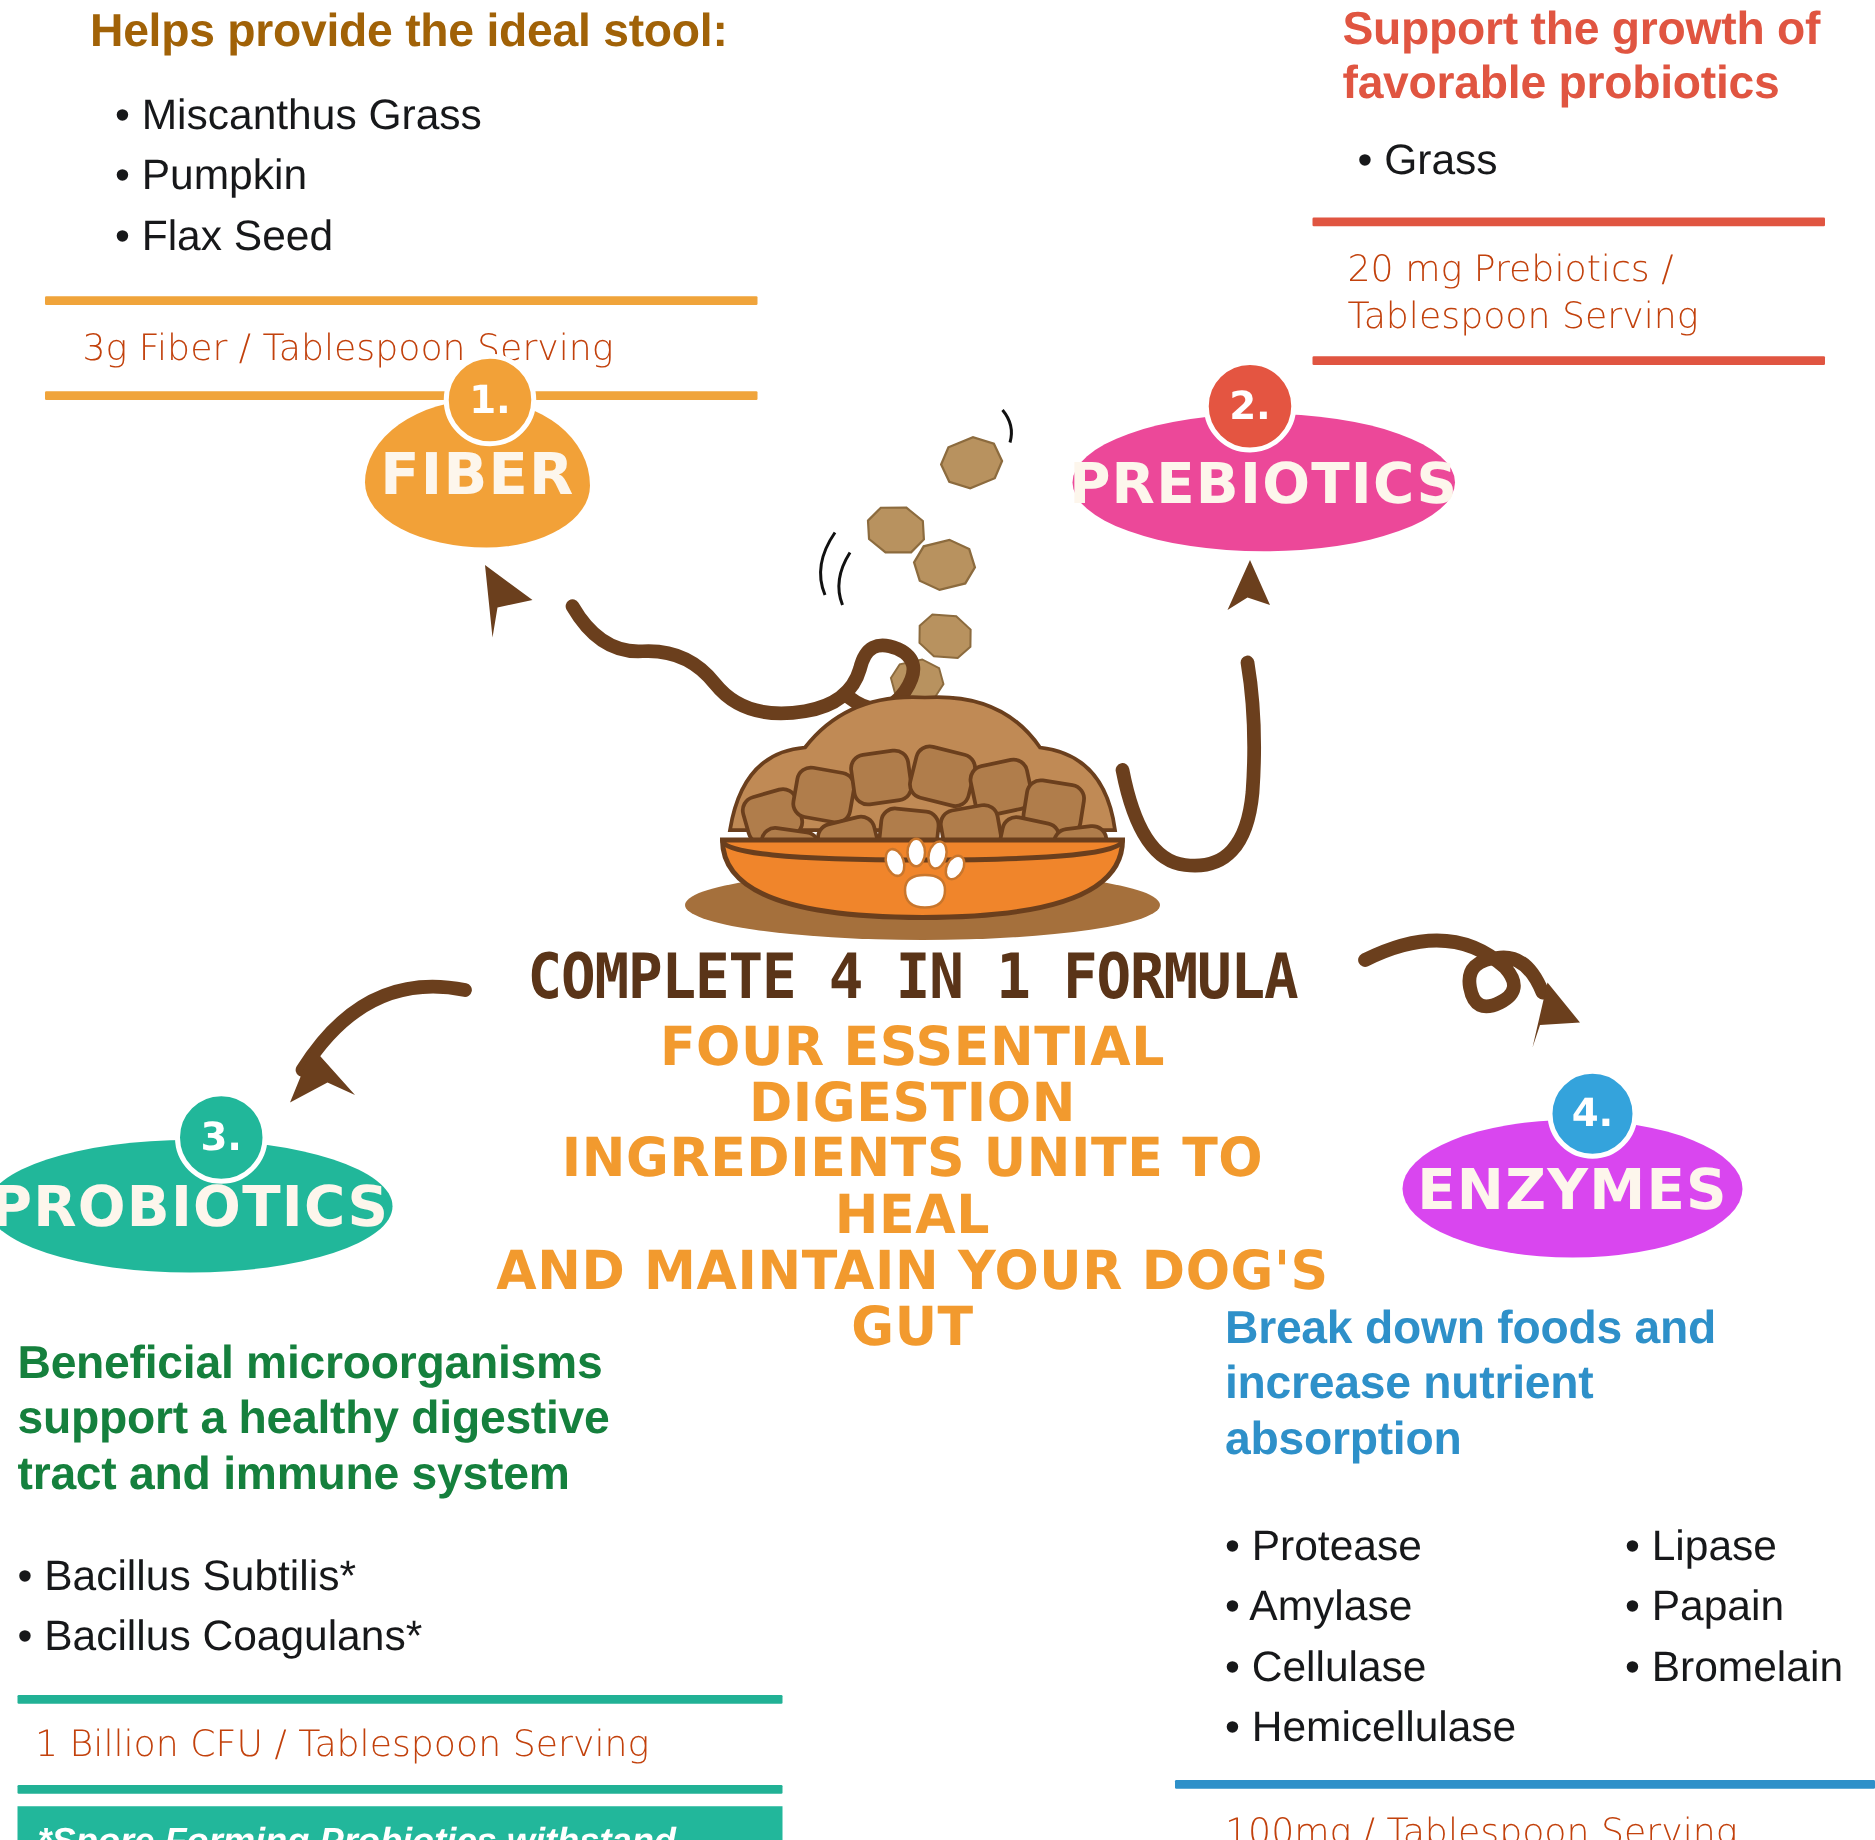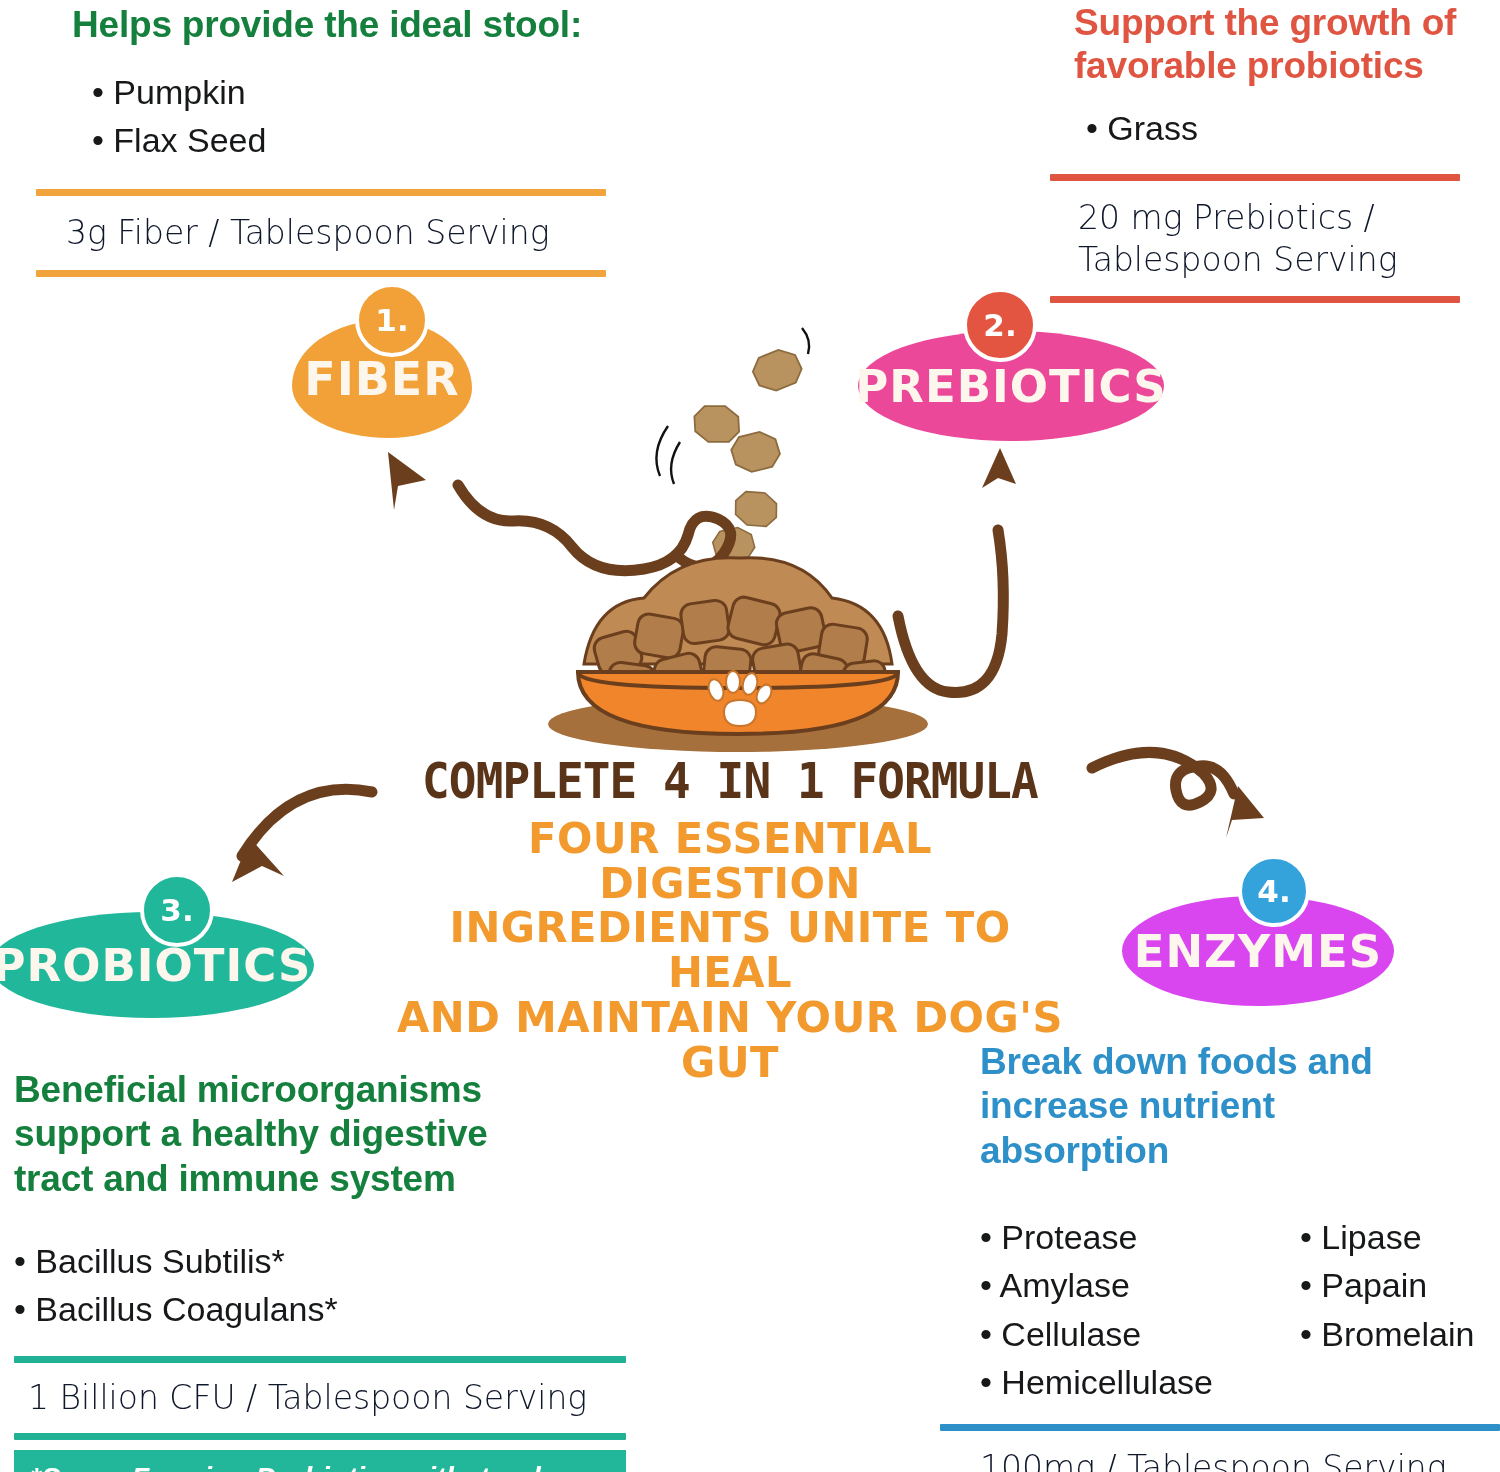--- a/index.html
+++ b/index.html
@@ -4,27 +4,27 @@
 <style>
   html,body{margin:0;padding:0;background:#ffffff;}
   body{width:1500px;height:1472px;position:relative;overflow:hidden;
        font-family:"Liberation Sans", sans-serif;color:#1a1a1a;}
   .abs{position:absolute;}
 
   
   .head-bold{font-weight:bold;letter-spacing:-0.2px;}
   .bullets{font-size:34px;line-height:1.42;color:#17181a;}
   .bullets div{white-space:nowrap;}
-  .serving{font-size:33px;color:#0f172a;line-height:1.28;
+  .serving{font-size:29px;color:#c2410c;line-height:1.28;
            font-family:"DejaVu Sans", sans-serif;font-weight:300;}
   .rule{height:7px;border-radius:1px;}
 
   
   #fiber-panel{left:36px;top:0px;width:600px;}
-  #fiber-panel .title{font-size:37px;color:#15803d;margin:4px 0 0 36px;}
+  #fiber-panel .title{font-size:37px;color:#a16207;margin:4px 0 0 36px;}
   #fiber-panel .bullets{margin:22px 0 0 56px;}
   #fiber-panel .rule{background:#F0A43B;}
 
   
   #prebiotic-panel{left:1040px;top:0px;width:420px;}
   #prebiotic-panel .title{font-size:37px;color:#E05541;margin:2px 0 0 34px;line-height:1.16;}
   #prebiotic-panel .bullets{margin:16px 0 0 46px;}
   #prebiotic-panel .rule{background:#E05541;}
 
   
@@ -169,20 +169,21 @@
       <ellipse cx="38" cy="4" rx="7" ry="11" transform="rotate(14 38 4)"></ellipse>
       <ellipse cx="52" cy="14" rx="6.5" ry="10" transform="rotate(28 52 14)"></ellipse>
       <path d="M12,32 q0,-12 16,-12 q16,0 16,12 q0,14 -16,14 q-16,0 -16,-14 z"></path>
     </g>
   </g>
 </svg>
 
 <div class="abs" id="fiber-panel">
   <div class="title head-bold">Helps provide the ideal stool:</div>
   <div class="bullets">
+    <div>• Miscanthus Grass</div>
     <div>• Pumpkin</div>
     <div>• Flax Seed</div>
   </div>
   <div class="rule" style="margin:24px 0 0 0;width:570px;"></div>
   <div class="serving" style="margin:16px 0 0 30px;">3g Fiber / Tablespoon Serving</div>
   <div class="rule" style="margin:16px 0 0 0;width:570px;"></div>
 </div>
 
 <div class="abs" id="prebiotic-panel">
   <div class="title head-bold">

